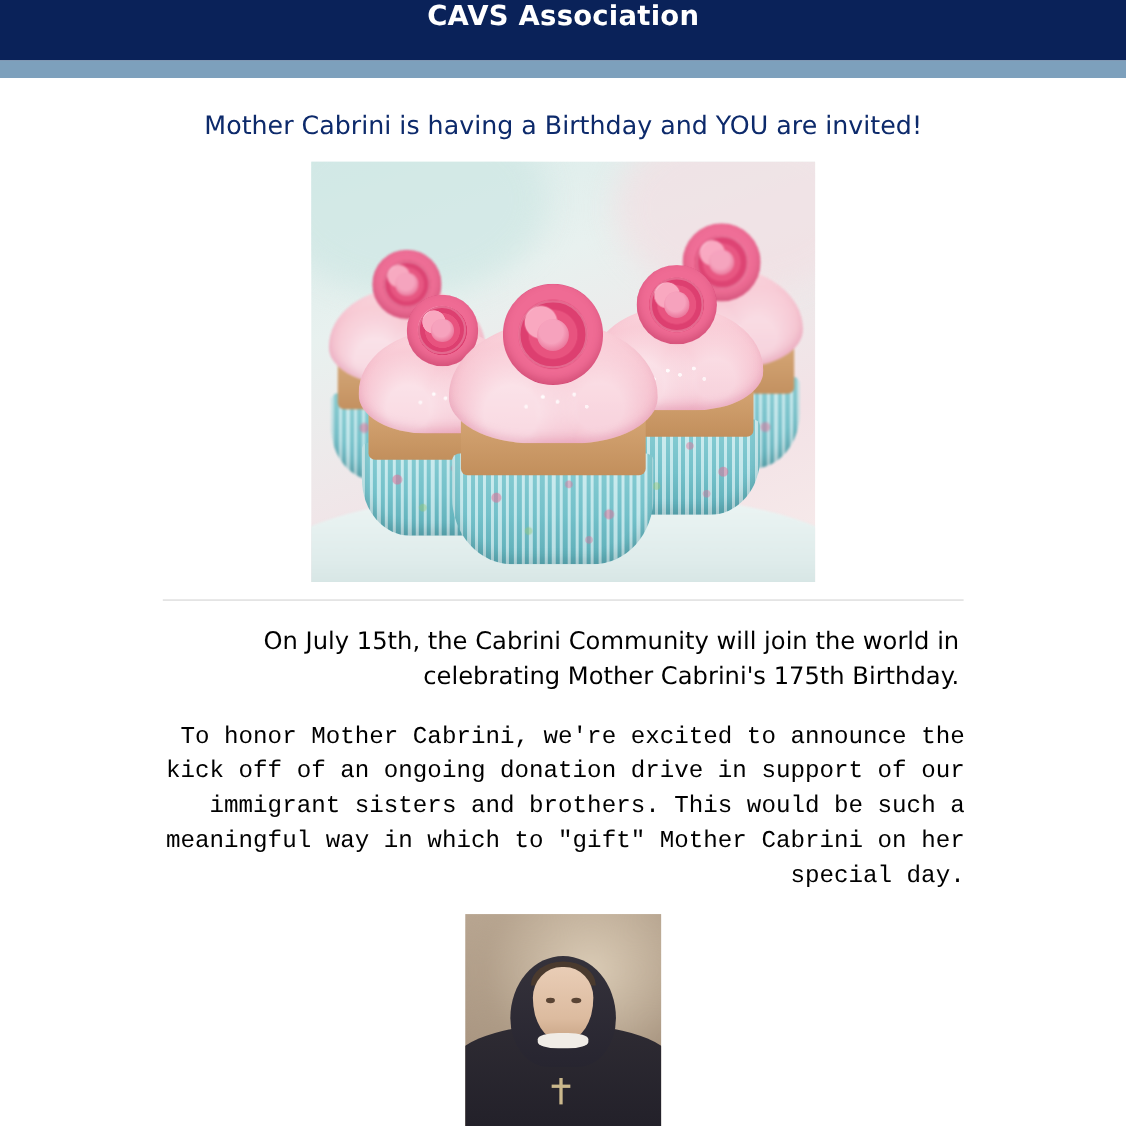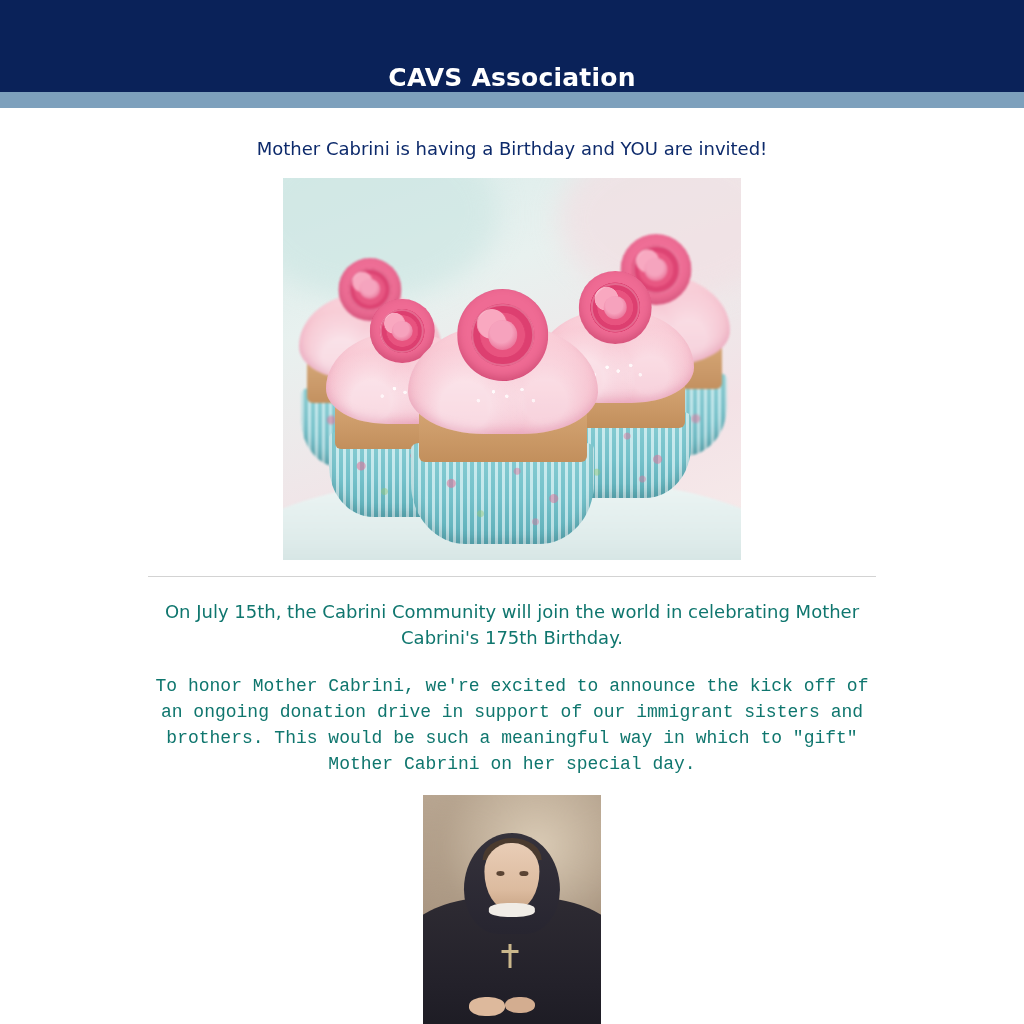--- a/index.html
+++ b/index.html
@@ -15,24 +15,24 @@
   .page {
     width: 1024px;
     height: 1024px;
     position: relative;
     background: #ffffff;
   }
 
   
   .header-bar {
     width: 100%;
-    height: 92px;
+    height: 55px;
     background: #0a2259;
     display: flex;
-    align-items: flex-end;
+    align-items: flex-start;
     justify-content: center;
     box-sizing: border-box;
   }
 
   .header-title {
     color: #ffffff;
     font-size: 25px;
     font-weight: bold;
     letter-spacing: 0.2px;
     font-family: "DejaVu Sans", sans-serif;
@@ -53,21 +53,21 @@
   
   .content {
     width: 100%;
     box-sizing: border-box;
     padding: 0 80px;
     text-align: center;
   }
 
   .headline {
     color: #0d2a6b;
-    font-size: 18px;
+    font-size: 23px;
     line-height: 1.25;
     margin: 14px 0 0 0;
     font-family: "DejaVu Sans", sans-serif;
   }
 
   
   .cupcake-figure {
     width: 458px;
     height: 382px;
     margin: 17px auto 0 auto;
@@ -200,26 +200,26 @@
   
   .divider {
     width: 728px;
     height: 1px;
     background: #d3d3d3;
     margin: 16px auto 0 auto;
   }
 
   
   .para {
-    color: #0f766e;
-    font-size: 18px;
+    color: #000000;
+    font-size: 22px;
     line-height: 1.45;
     margin: 22px auto 0 auto;
     max-width: 720px;
-    text-align: center;
+    text-align: right;
     font-family: "DejaVu Sans", sans-serif;
   }
   .para.second { max-width: 730px; margin-top: 22px; font-family: Liberation Mono, monospace; }
 
   
   .portrait-figure {
     width: 178px;
     height: 240px;
     margin: 18px auto 0 auto;
     position: relative;

